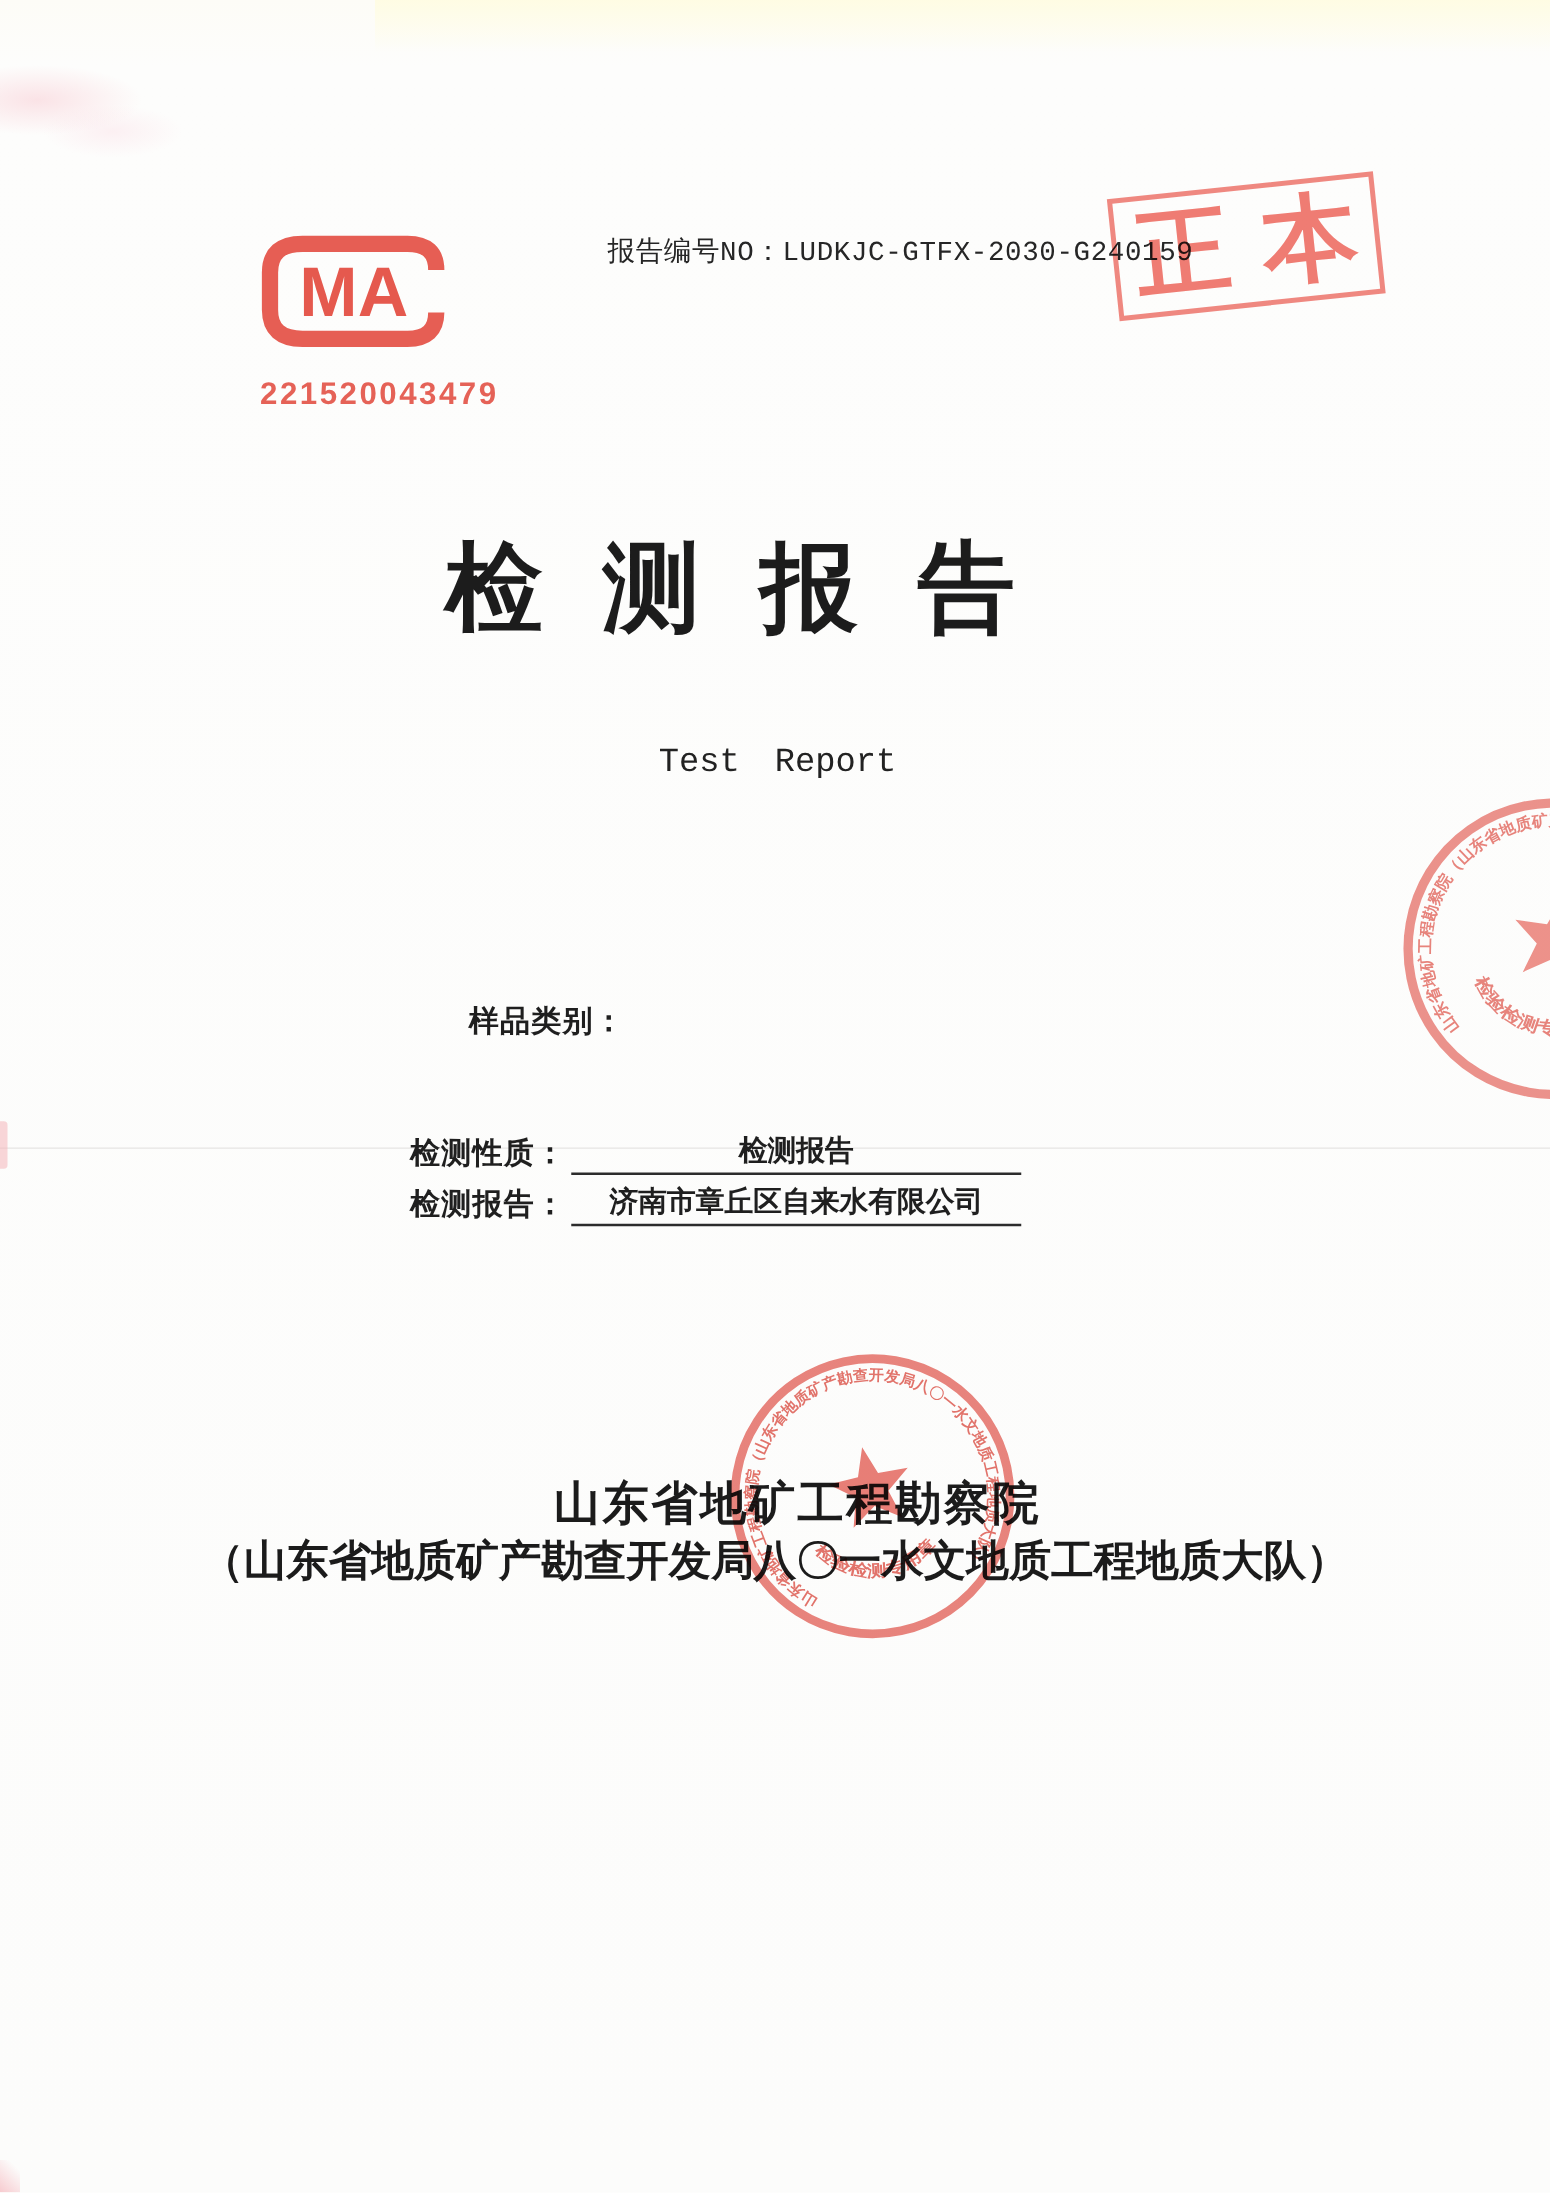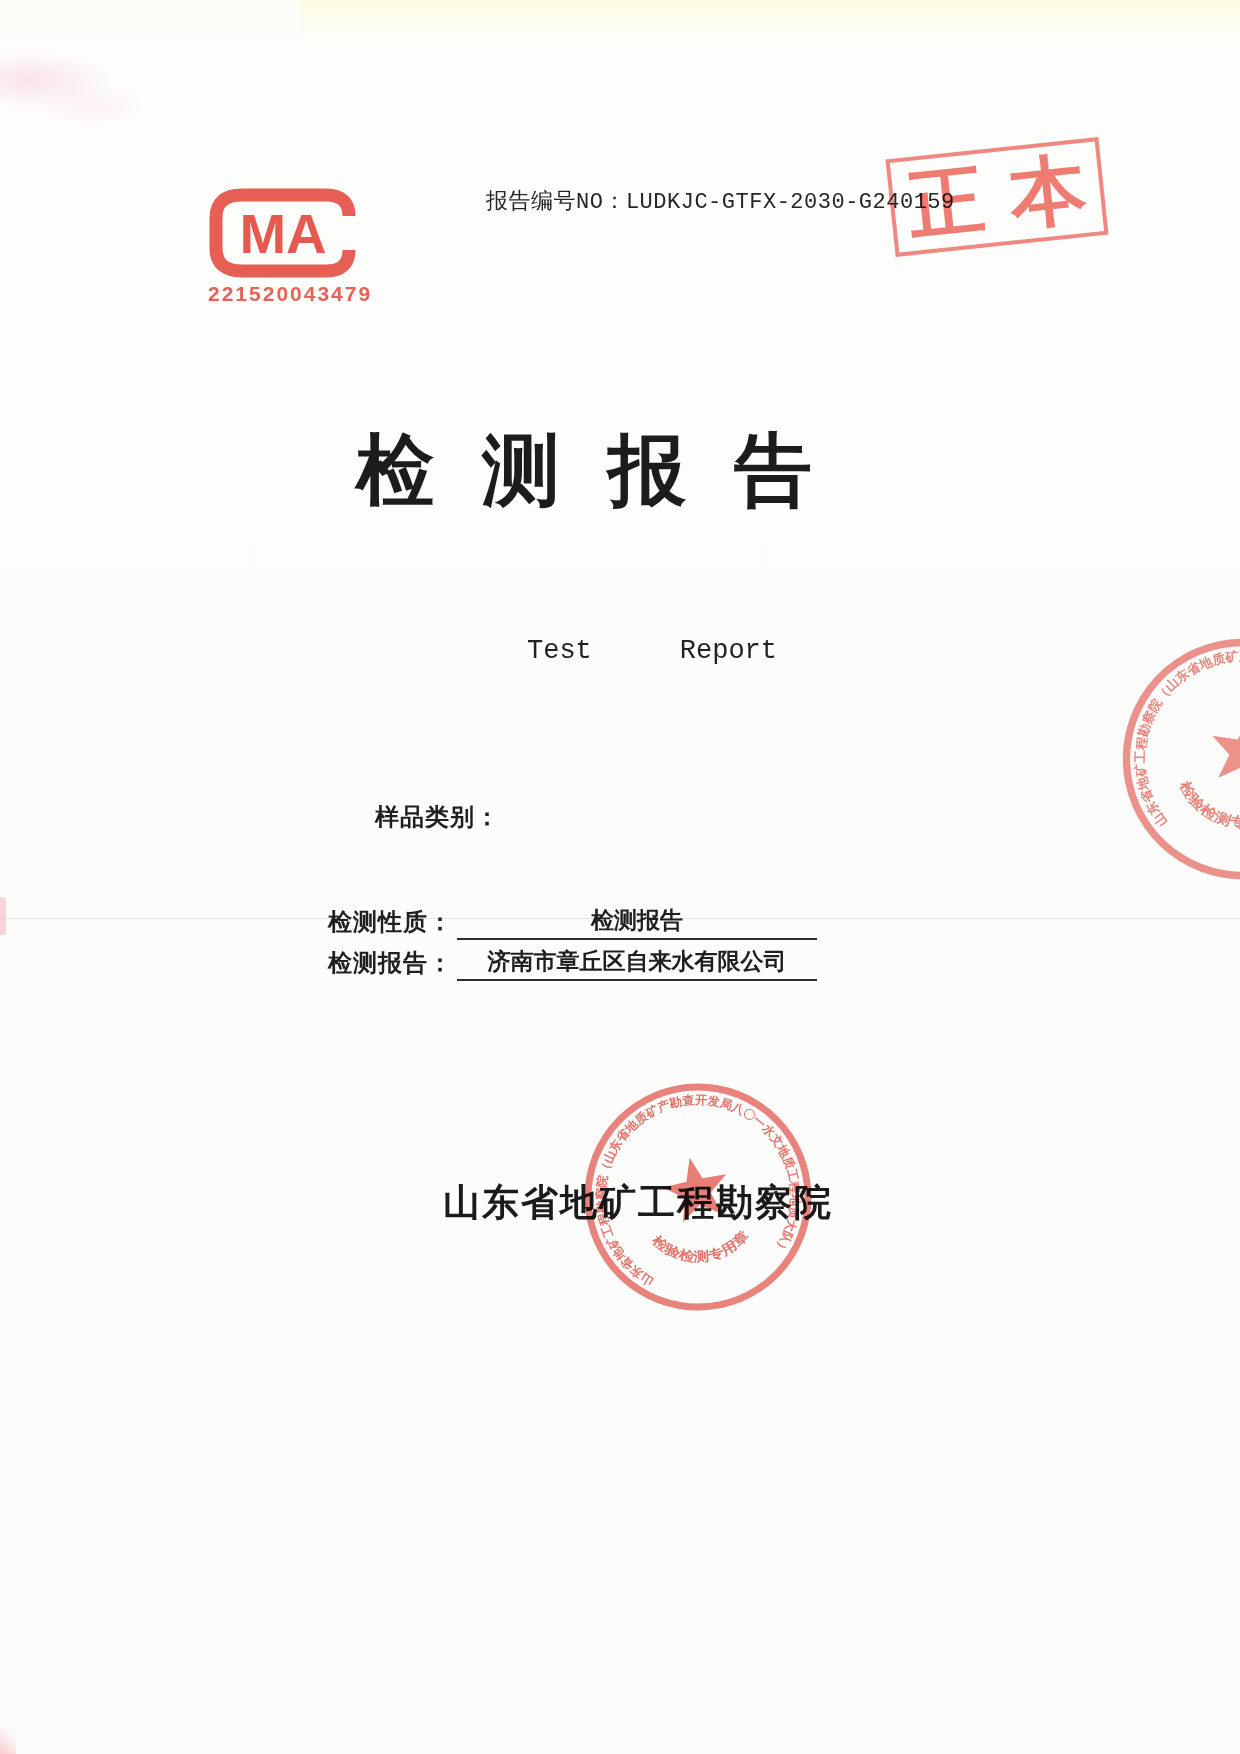--- a/index.html
+++ b/index.html
@@ -41,23 +41,23 @@
   .artifact-bottomleft-pink{
     position:absolute;left:0;bottom:0;width:16px;height:26px;
     background:linear-gradient(45deg, rgba(244,170,178,.6), rgba(244,170,178,0) 80%);
     pointer-events:none;
   }
 
   
   .cma{position:absolute;left:208px;top:186px;width:150px;}
   .cma svg{display:block;}
   .cma-number{
-    margin-top:2px;text-align:right;
+    margin-top:21px;text-align:right;
     font-family:"Liberation Sans", sans-serif;
-    font-weight:700;font-size:21px;letter-spacing:2px;
+    font-weight:700;font-size:25px;letter-spacing:2px;
     color:#e4554a;opacity:.92;
   }
 
   
   .report-no{
     position:absolute;left:486px;top:186px;
     font-family:"Liberation Mono", monospace;
     font-size:22px;color:#262626;letter-spacing:.5px;
     white-space:nowrap;
   }
@@ -75,23 +75,23 @@
   }
 
   
   .title-zh{
     position:absolute;left:356px;top:430px;
     font-size:78px;font-weight:700;color:#1c1c1c;
     letter-spacing:48px;line-height:1.05;white-space:nowrap;
   }
   .title-en{
     position:absolute;left:527px;top:596px;
-    display:flex;gap:88px;
+    display:flex;gap:28px;
     font-family:"Liberation Mono", monospace;
-    font-size:27px;color:#222;white-space:nowrap;margin-top:40px;
+    font-size:27px;color:#222;white-space:nowrap;
   }
 
   
   .field-row{
     position:absolute;left:328px;height:34px;
     display:flex;align-items:flex-end;
   }
   .field-row .lbl{
     font-size:24px;font-weight:700;color:#1f1f1f;
     letter-spacing:1px;white-space:nowrap;padding-bottom:2px;
@@ -171,20 +171,21 @@
   <div class="field-row row-2">
     <span class="lbl">检测性质：</span>
     <span class="line">检测报告</span>
   </div>
   <div class="field-row row-3">
     <span class="lbl">检测报告：</span>
     <span class="line">济南市章丘区自来水有限公司</span>
   </div>
 
   <div class="org-line1">山东省地矿工程勘察院</div>
+  <div class="org-line2">（山东省地质矿产勘查开发局八〇一水文地质工程地质大队）</div>
 
   <svg class="round-stamp stamp-center" width="236" height="236" viewBox="0 0 236 236">
     <circle cx="118" cy="118" r="110" fill="none" stroke="#e2544b" stroke-width="7" opacity="0.82"></circle>
     <polygon points="118,78 126.2,100.7 150.3,101.5 131.3,116.3 138,139.5 118,126 98,139.5 104.7,116.3 85.7,101.5 109.8,100.7" fill="#e4584e" opacity="0.88"></polygon>
     <defs>
       <path id="arcT1" d="M 58.2 189.2 A 93 93 0 1 1 177.8 189.2" fill="none"></path>
       <path id="arcB1" d="M 63.7 151.9 A 64 64 0 0 0 172.3 151.9" fill="none"></path>
     </defs>
     <text font-size="12" fill="#dd4f45" opacity="0.9">
       <textPath href="#arcT1" textLength="450" lengthAdjust="spacingAndGlyphs">山东省地矿工程勘察院（山东省地质矿产勘查开发局八〇一水文地质工程地质大队）</textPath>

